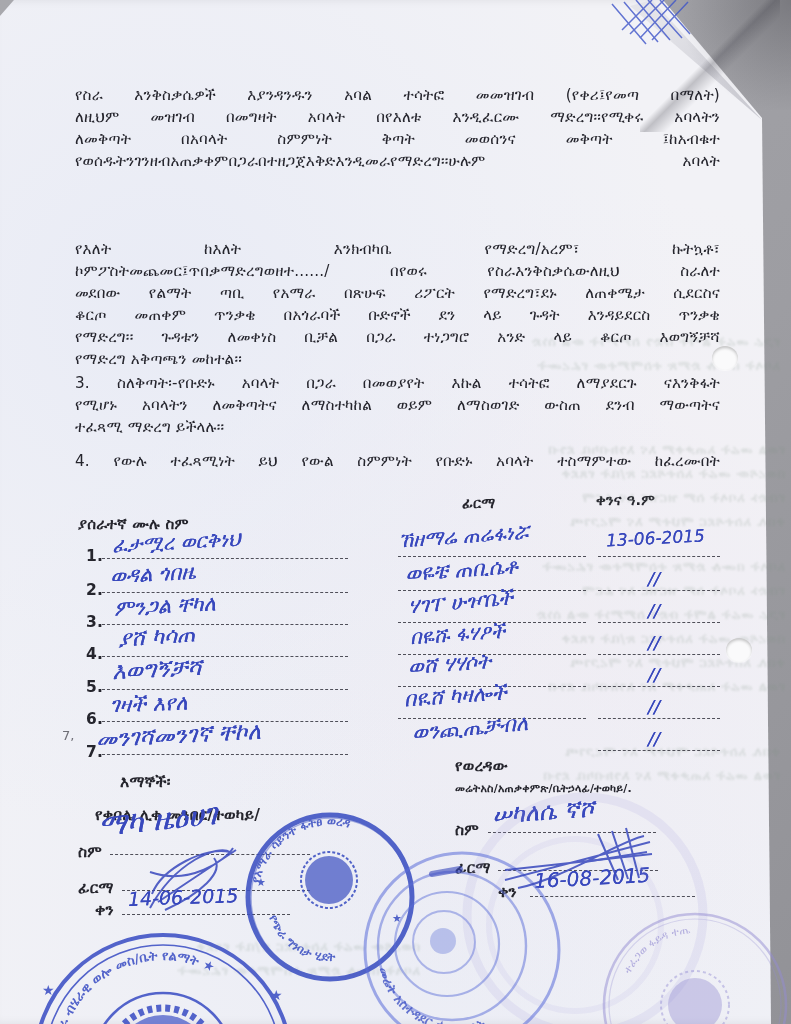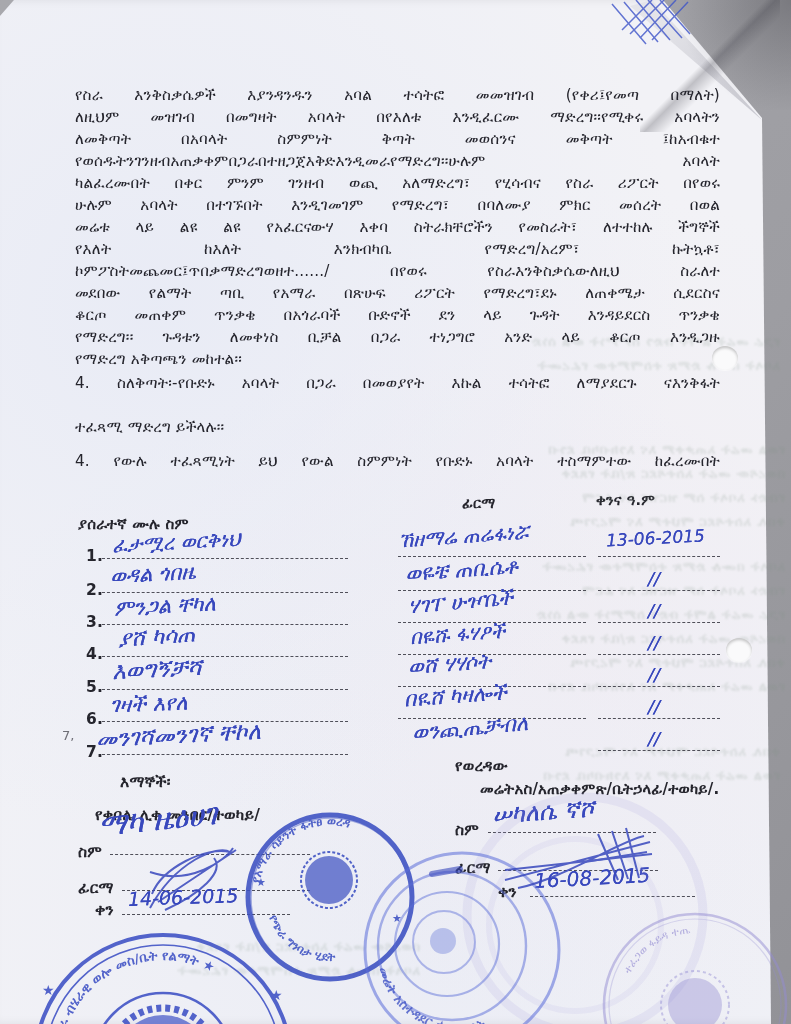--- a/index.html
+++ b/index.html
@@ -73,31 +73,29 @@
   </div>
   <div class="ghost" style="left:90px;top:935px;width:330px;">
     <div class="gline">በወረዳው መሬት አስተዳደር ጽ/ቤት የጸደቀ</div>
     <div class="gline">አባላት በሙሉ ድምጽ ተስማምተው የፈረሙት</div>
   </div>
 
   <div class="tline" style="top:86px">የስራ እንቅስቃሴዎች እያንዳንዱን አባል ተሳትፎ መመዝገብ (የቀሪ፤የመጣ በማለት)</div>
   <div class="tline" style="top:108px">ለዚህም መዝገብ በመግዛት አባላት በየእለቱ እንዲፈርሙ ማድረግ፡፡የሚቀሩ አባላትን</div>
   <div class="tline" style="top:130px">ለመቅጣት በአባላት ስምምነት ቅጣት መወሰንና መቅጣት ፤ከአብቁተ</div>
   <div class="tline" style="top:152px">የወሰዱትንገንዘብአጠቃቀምበጋራበተዘጋጀእቅድእንዲመራየማድረግ፡፡ሁሉም አባላት</div>
-  <div class="tline" style="top:174px">ካልፈረሙበት በቀር ምንም ገንዘብ ወጪ አለማድረግ፣ የሂሳብና የስራ ሪፖርት በየወሩ</div>
-  <div class="tline" style="top:196px">ሁሉም አባላት በተገኙበት እንዲገመገም የማድረግ፣ በባለሙያ ምክር መሰረት በወል</div>
-  <div class="tline" style="top:218px">መሬቱ ላይ ልዩ ልዩ የአፈርናውሃ እቀባ ስትራክቸሮችን የመስራት፣ ለተተከሉ ችግኞች</div>
   <div class="tline" style="top:240px">የእለት ከእለት እንክብካቤ የማድረግ/አረም፣ ኩትኳቶ፣</div>
   <div class="tline" style="top:262px">ኮምፖስትመጨመር፤ጥበቃማድረግወዘተ....../ በየወሩ የስራእንቅስቃሴውለዚህ ስራለተ</div>
   <div class="tline" style="top:284px">መደበው የልማት ጣቢ የአማራ በጽሁፍ ሪፖርት የማድረግ፣ደኑ ለጠቀሜታ ሲደርስና</div>
   <div class="tline" style="top:306px">ቆርጦ መጠቀም ጥንቃቄ በአጎራባች ቡድኖች ደን ላይ ጉዳት እንዳይደርስ ጥንቃቄ</div>
-  <div class="tline" style="top:328px">የማድረግ፡፡ ጉዳቱን ለመቀነስ ቢቻል በጋራ ተነጋግሮ አንድ ላይ ቆርጦ እንዲጋዙ</div>
+  <div class="tline" style="top:328px">የማድረግ፡፡ ጉዳቱን ለመቀነስ ቢቻል በጋራ ተነጋግሮ አንድ ላይ ቆርጦ እወግኝቻሻ</div>
   <div class="tline short" style="top:350px">የማድረግ አቅጣጫን መከተል፡፡</div>
 
-  <div class="tline" style="top:374px">4. ስለቅጣት፡-የቡድኑ አባላት በጋራ በመወያየት እኩል ተሳትፎ ለማያደርጉ ናእንቅፋት</div>
+  <div class="tline" style="top:374px">3. ስለቅጣት፡-የቡድኑ አባላት በጋራ በመወያየት እኩል ተሳትፎ ለማያደርጉ ናእንቅፋት</div>
+  <div class="tline" style="top:396px">የሚሆኑ አባላትን ለመቅጣትና ለማስተካከል ወይም ለማስወገድ ውስጠ ደንብ ማውጣትና</div>
   <div class="tline short" style="top:418px">ተፈጻሚ ማድረግ ይችላሉ፡፡</div>
 
   <div class="tline" style="top:452px">4. የውሉ ተፈጻሚነት ይህ የውል ስምምነት የቡድኑ አባላት ተስማምተው ከፈረሙበት</div>
 
   <div class="typed" style="left:462px;top:493px;font-size:14.5px;">ፊርማ</div>
   <div class="typed" style="left:596px;top:490px;font-size:14.5px;">ቀንና ዓ.ም</div>
   <div class="typed" style="left:78px;top:514px;font-size:15px;">ያሰራተኛ ሙሉ ስም</div>
 
   <div>
     <div class="typed" style="left:86px;top:546px;">1.</div>
@@ -165,21 +163,21 @@
     <div class="dash" style="left:598px;top:736px;width:122px;"></div>
     <div class="hw" style="left:96px;top:722px;font-size:23px;transform:rotate(-3deg);">መንገሻመንገኛ ቸኮለ</div>
     <div class="hw" style="left:412px;top:716px;font-size:21px;transform:rotate(-5deg);">ወንጪጤቻብለ</div>
     <div class="hw" style="left:648px;top:728px;font-size:18px;">//</div>
   </div>
 
   <div class="note" style="left:62px;top:728px;">7,</div>
 
   <div class="typed" style="left:95px;top:772px;margin-left:25px;">እማኞች፡</div>
   <div class="typed" style="left:455px;top:756px;">የወረዳው</div>
-  <div class="typed" style="left:480px;top:779px;font-size:15px;">መሬትአስ/አጠቃቀምጽ/ቤትኃላፊ/ተወካይ/.</div>
+  <div class="typed" style="left:455px;top:779px;font-size:11px;">መሬትአስ/አጠቃቀምጽ/ቤትኃላፊ/ተወካይ/.</div>
   <div class="typed" style="left:95px;top:805px;">የቀበሌ ሊቀ መንበር/ተወካይ/</div>
 
   <div class="typed" style="left:78px;top:842px;">ስም</div>
   <div class="dash" style="left:110px;top:840px;width:200px;"></div>
   <div class="hw" style="left:98px;top:802px;font-size:30px;transform:rotate(-6deg);">ማካ ዜዕሀገ</div>
   <div class="typed" style="left:78px;top:878px;">ፊርማ</div>
   <div class="dash" style="left:122px;top:876px;width:188px;"></div>
   <div class="typed" style="left:95px;top:900px;">ቀን</div>
   <div class="dash" style="left:122px;top:900px;width:168px;"></div>
   <div class="hw" style="left:128px;top:886px;font-size:19px;transform:rotate(-2deg);">14-06-2015</div>

